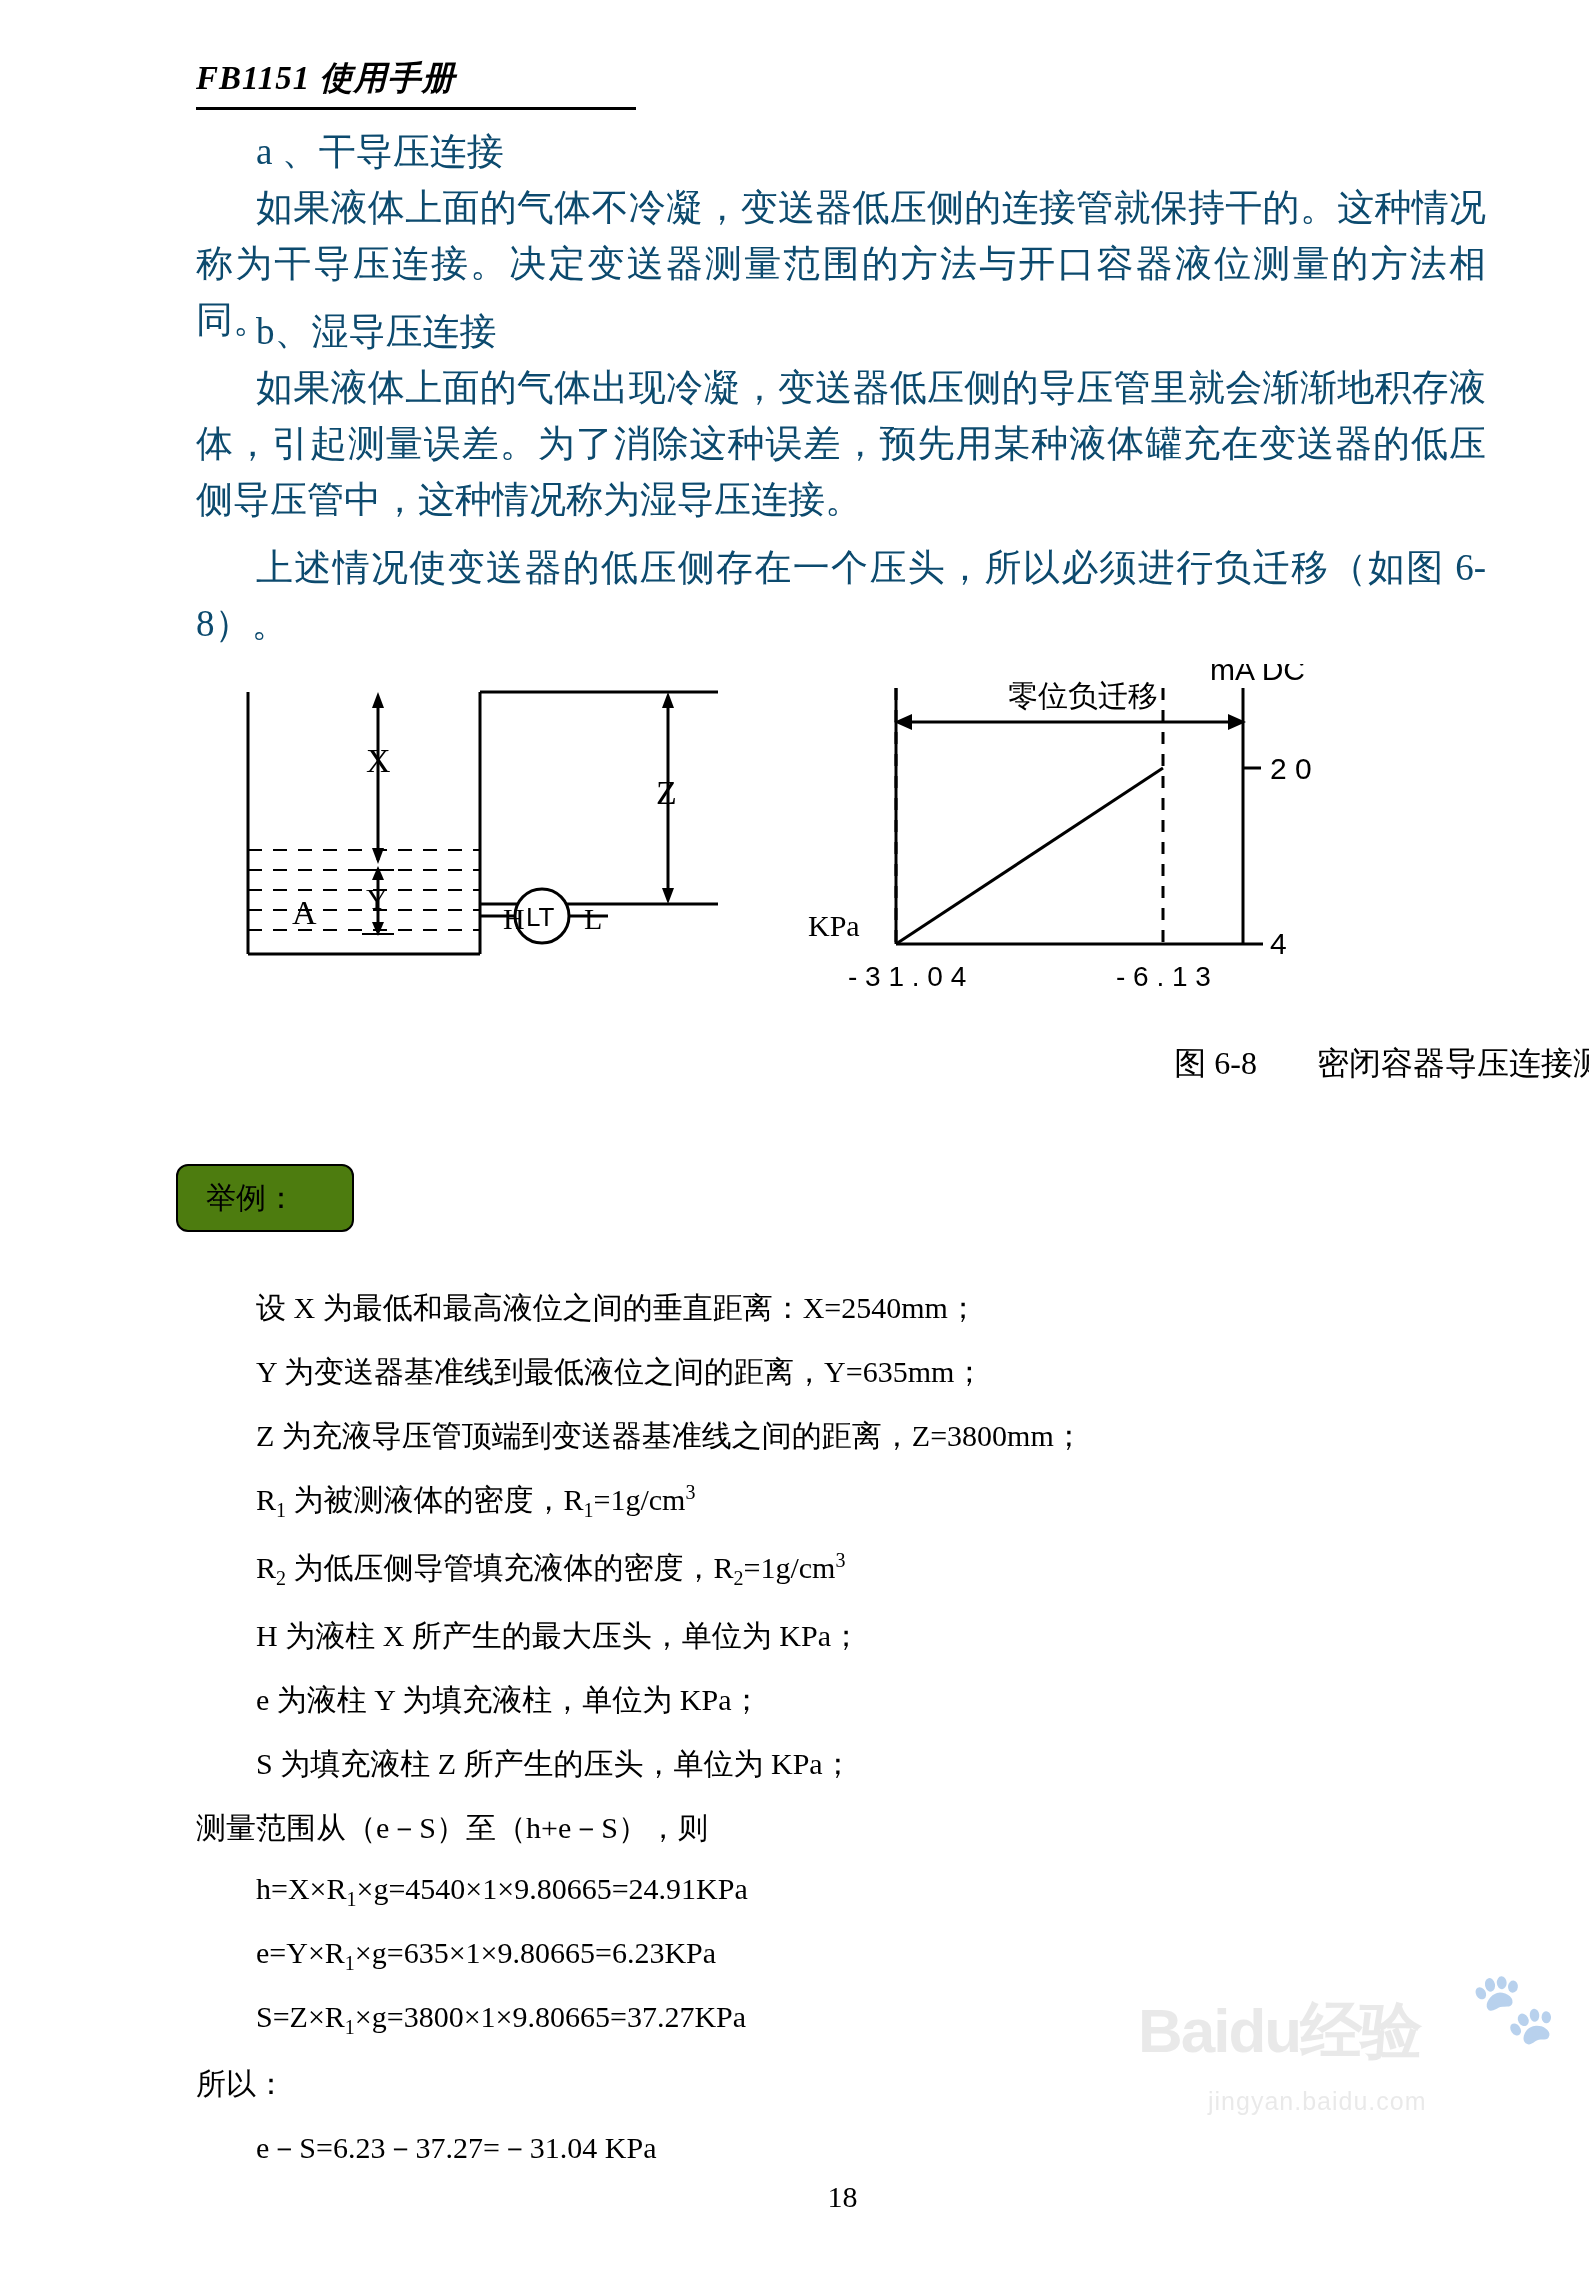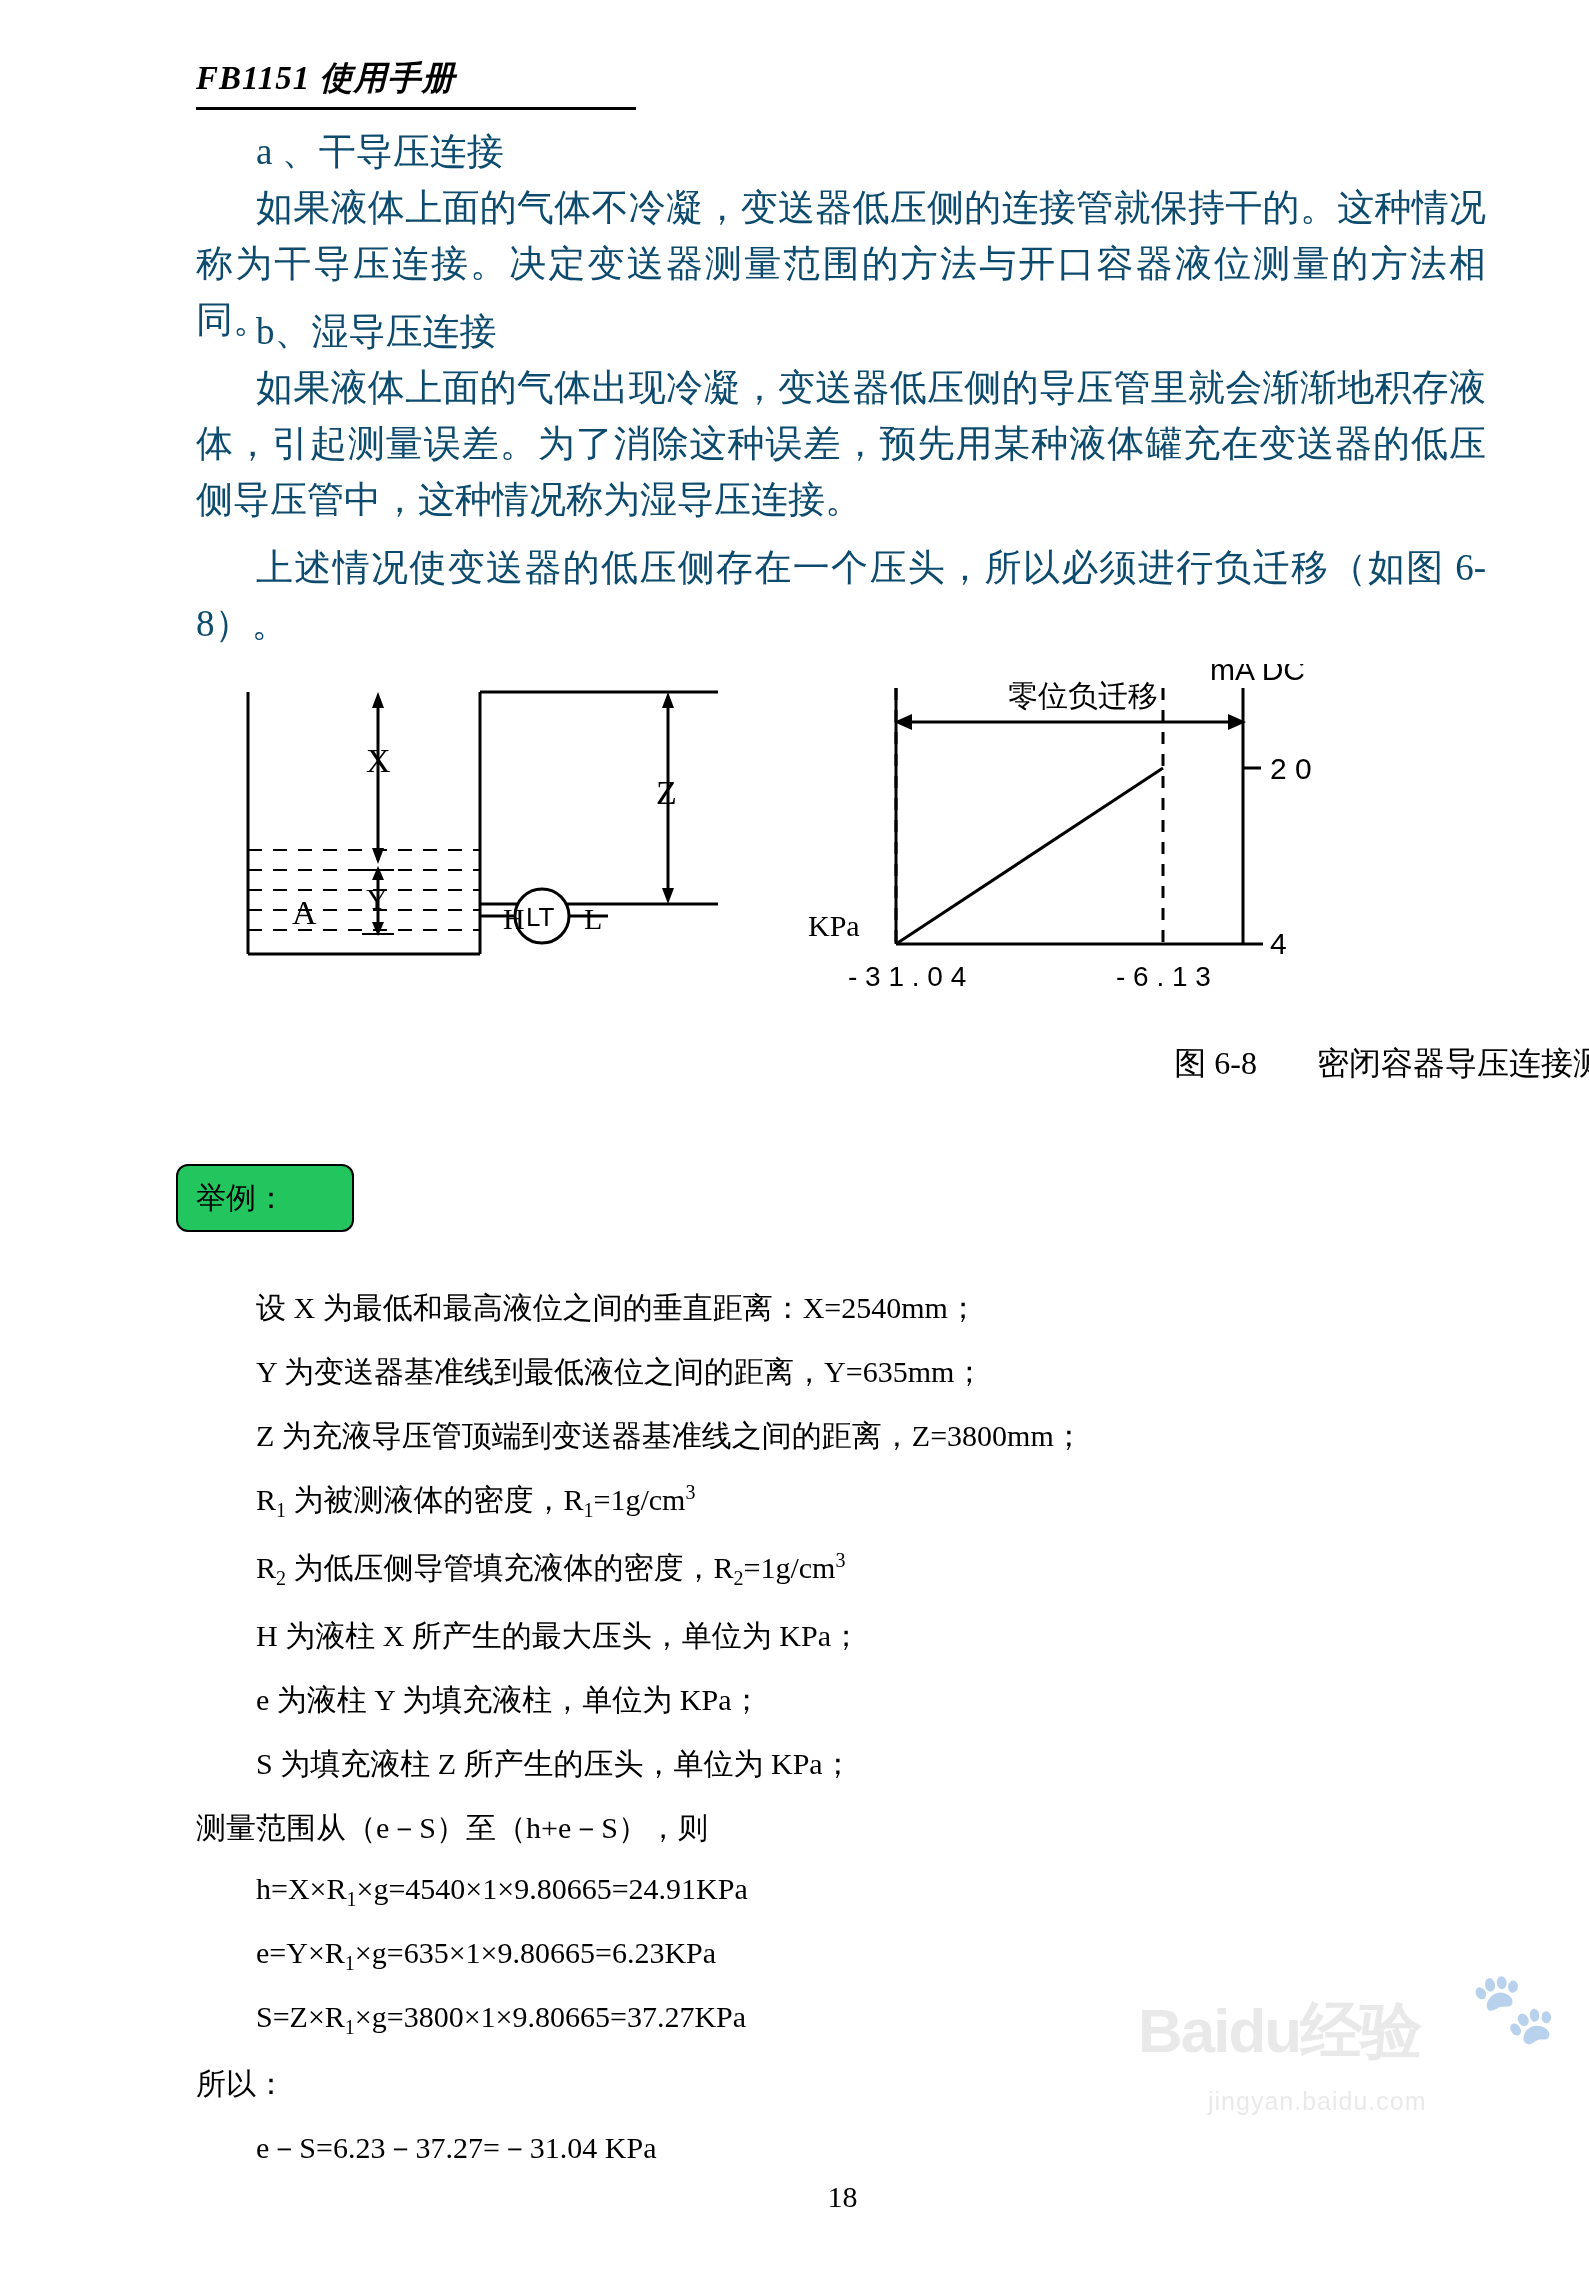--- a/index.html
+++ b/index.html
@@ -78,26 +78,26 @@
   .figcap span.gap { display:inline-block; width:60px; }
   
   .exbox {
     position: absolute;
     left: 128px;
     top: 1160px;
     width: 178px;
     height: 68px;
     border: 2px solid #000;
     border-radius: 12px;
-    background: #22c55e;
+    background: #4d7c0f;
     display: flex;
     align-items: center;
     justify-content: flex-start;
     box-sizing: border-box;
-    padding-left: 18px;
+    padding-left: 28px;
     font-size: 30px;
   }
   
   .ln {
     position: absolute;
     left: 208px;
     font-size: 30px;
     white-space: nowrap;
     font-family: "Liberation Serif", serif;
   }

